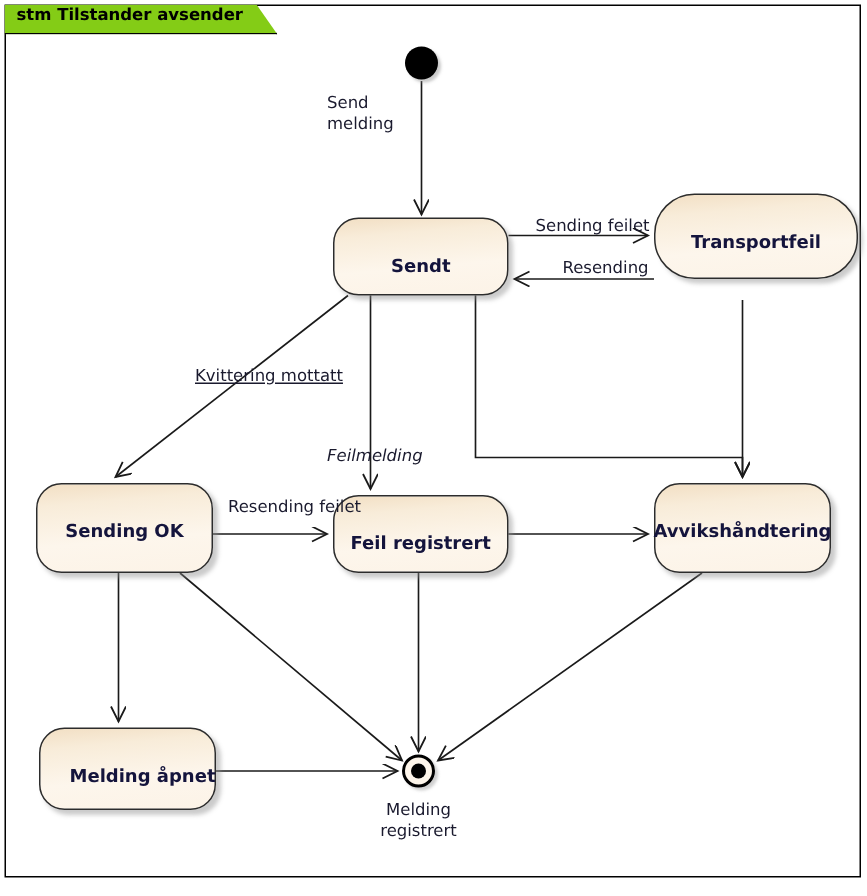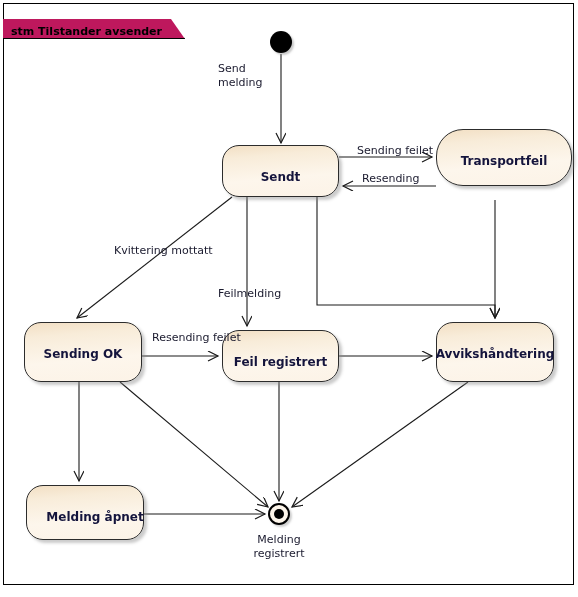--- a/index.html
+++ b/index.html
@@ -26,30 +26,30 @@
     top: 3px;
     width: 571px;
     height: 582px;
     border: 1px solid #000000;
     box-sizing: border-box;
     background: transparent;
   }
   .frame-tab {
     position: absolute;
     left: 3px;
-    top: 19px;
+    top: 3px;
     height: 20px;
     box-sizing: border-box;
-    background: #be185d;
+    background: #84cc16;
     border: 1px solid #000000;
     border-top: none;
     border-left: none;
     padding: 0 22px 0 8px;
     display: flex;
-    align-items: flex-end;
+    align-items: flex-start;
     clip-path: polygon(0 0, calc(100% - 14px) 0, 100% 100%, 0 100%);
   }
   .frame-tab-label {
     font-size: 11px;
     font-weight: bold;
     color: #000000;
     white-space: nowrap;
     letter-spacing: 0px;
   }
   
@@ -208,23 +208,23 @@
     <span class="state-label">Melding åpnet</span>
   </div>
 
   <div class="edge-label" style="left:218px; top:62px; text-align:left;">
     <div>Send</div>
     <div>melding</div>
   </div>
 
   <div class="edge-label" style="left:357px; top:144px;">Sending feilet</div>
 
-  <div class="edge-label" style="left:362px; top:172px;">Resending</div>
-
-  <div class="edge-label" style="left:114px; top:244px;">Kvittering mottatt</div>
-
-  <div class="edge-label" style="left:218px; top:287px;">Feilmelding</div>
+  <div class="edge-label" style="left:375px; top:172px;">Resending</div>
+
+  <div class="edge-label" style="left:130px; top:244px;text-decoration:underline;">Kvittering mottatt</div>
+
+  <div class="edge-label" style="left:218px; top:297px;font-style:italic;">Feilmelding</div>
 
 
   <div class="edge-label" style="left:152px; top:331px;">Resending feilet</div>
 
 
 </div>
 
 </body></html>

